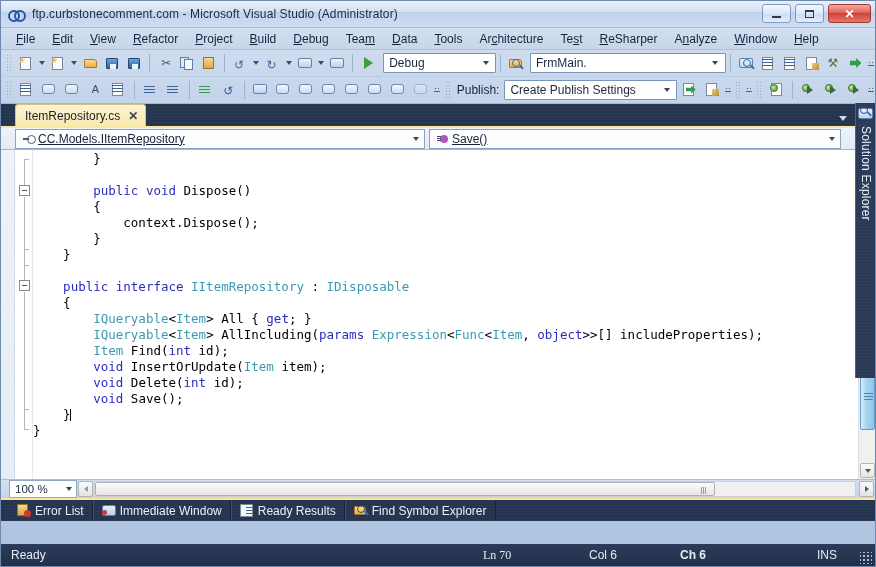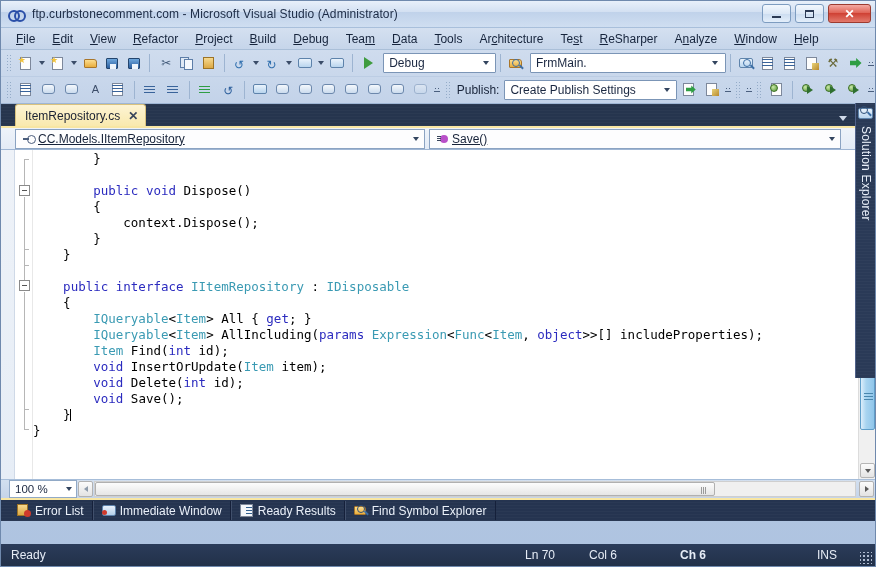--- a/index.html
+++ b/index.html
@@ -876,20 +876,20 @@
   <div class="solstrip">
     <span class="se-ico">
       <span class="bluebox" style="left:0;top:2px;width:15px;height:11px;"></span>
       <span class="gl" style="left:2px;top:0px;border-color:#2f4f77;"></span>
     </span>
     <span class="se-text">Solution Explorer</span>
   </div>
 
   <div class="statusbar">
     <span class="status-ready">Ready</span>
-    <span class="status-cell" style="left:524px;">Ln 70</span>
+    <span class="status-cell" style="left:482px;font-family:Liberation Serif, serif;">Ln 70</span>
     <span class="status-cell" style="left:588px;">Col 6</span>
     <span class="status-cell" style="left:679px;font-weight:bold;">Ch 6</span>
     <span class="status-cell" style="left:816px;">INS</span>
     <span class="grip-dots"></span>
   </div>
 
 </div>
 
 </body></html>

